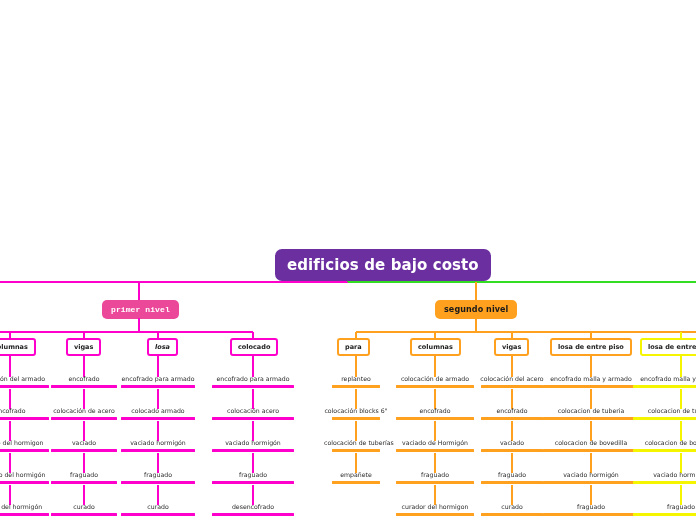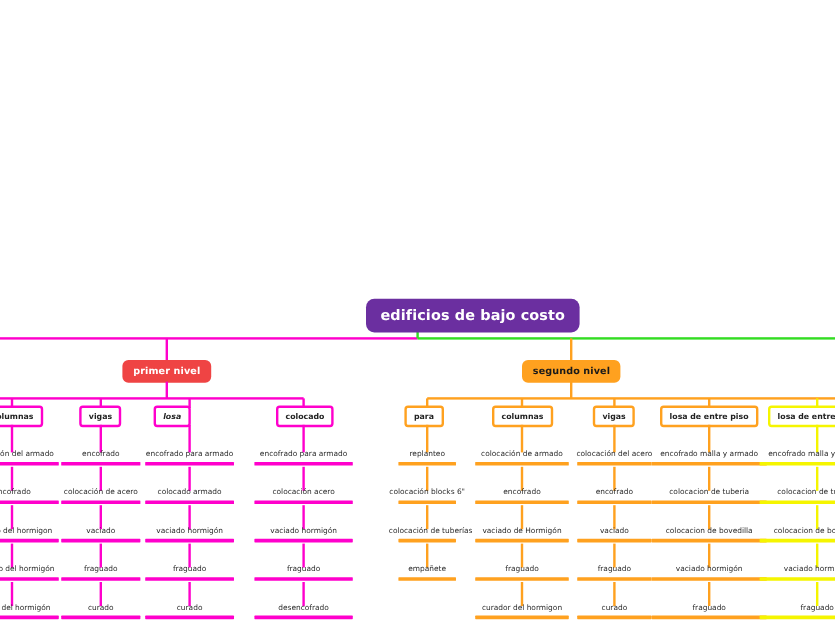--- a/index.html
+++ b/index.html
@@ -25,24 +25,23 @@
     position: absolute;
     box-sizing: border-box;
     white-space: nowrap;
     text-align: center;
   }
   
   .root {
     border-radius: 7px;
     color: #ffffff;
     font-weight: bold;
-    font-size: 12px;
+    font-size: 15px;
     padding: 7px 12px;
     letter-spacing: 0.1px;
-    margin-left: 30px;
   }
   
   .lvl1 {
     border-radius: 5px;
     font-weight: bold;
     font-size: 8px;
     padding: 5px 9px;
     letter-spacing: 0.1px;
   }
   .lvl1.magenta { color: #ffffff; }
@@ -77,21 +76,21 @@
 </style>
 </head>
 <body>
 
 <div id="canvas">
     <div class="conn" style="left: -6px; top: 281px; width: 354px; height: 2px; background: rgb(255, 0, 204);"></div>
     <div class="conn" style="left: 348px; top: 281px; width: 354px; height: 2px; background: rgb(51, 221, 34);"></div>
     <div class="conn" style="left: 347px; top: 272px; width: 2px; height: 10px; background: rgb(51, 221, 34);"></div>
     <div class="node root" style="background: rgb(107, 47, 160); left: 275px; top: 249px;">edificios de bajo costo</div>
     <div class="conn" style="left: 138.2px; top: 282px; width: 1.6px; height: 18px; background: rgb(255, 0, 204);"></div>
-    <div class="node lvl1 magenta" style="background: #ef4444; left: 102px; top: 300px;">primer nivel</div>
+    <div class="node lvl1 magenta" style="background: #ec4899; left: 102px; top: 300px; font-family: Liberation Mono, monospace;">primer nivel</div>
     <div class="conn" style="left: 138.2px; top: 318px; width: 1.6px; height: 14px; background: rgb(255, 0, 204);"></div>
     <div class="conn" style="left: -6px; top: 331.3px; width: 259px; height: 1.4px; background: rgb(255, 0, 204);"></div>
     <div class="conn" style="left: 9.3px; top: 332px; width: 1.4px; height: 8px; background: rgb(255, 0, 204);"></div>
     <div class="node lvl2" style="border-color: rgb(255, 0, 204); left: -15px; top: 338px;">columnas</div>
     <div class="conn" style="left: 9.4px; top: 354px; width: 1.2px; height: 23px; background: rgb(255, 0, 204);"></div>
     <div class="node leaf" style="width: 94px; left: -37px; top: 374px;"><span>colocación del armado</span><span class="bar" style="background: rgb(255, 0, 204); width: 78px; margin-left: auto; margin-right: auto;"></span></div>
     <div class="conn" style="left: 9.4px; top: 389px; width: 1.2px; height: 20px; background: rgb(255, 0, 204);"></div>
     <div class="node leaf" style="width: 94px; left: -37px; top: 406px;"><span>encofrado</span><span class="bar" style="background: rgb(255, 0, 204); width: 78px; margin-left: auto; margin-right: auto;"></span></div>
     <div class="conn" style="left: 9.4px; top: 421px; width: 1.2px; height: 20px; background: rgb(255, 0, 204);"></div>
     <div class="node leaf" style="width: 94px; left: -37px; top: 438px;"><span>vaciado del hormigon</span><span class="bar" style="background: rgb(255, 0, 204); width: 78px; margin-left: auto; margin-right: auto;"></span></div>
@@ -105,21 +104,21 @@
     <div class="node leaf" style="width: 82px; left: 43px; top: 374px;"><span>encofrado</span><span class="bar" style="background: rgb(255, 0, 204); width: 66px; margin-left: auto; margin-right: auto;"></span></div>
     <div class="conn" style="left: 83.4px; top: 389px; width: 1.2px; height: 20px; background: rgb(255, 0, 204);"></div>
     <div class="node leaf" style="width: 82px; left: 43px; top: 406px;"><span>colocación de acero</span><span class="bar" style="background: rgb(255, 0, 204); width: 66px; margin-left: auto; margin-right: auto;"></span></div>
     <div class="conn" style="left: 83.4px; top: 421px; width: 1.2px; height: 20px; background: rgb(255, 0, 204);"></div>
     <div class="node leaf" style="width: 82px; left: 43px; top: 438px;"><span>vaciado</span><span class="bar" style="background: rgb(255, 0, 204); width: 66px; margin-left: auto; margin-right: auto;"></span></div>
     <div class="conn" style="left: 83.4px; top: 453px; width: 1.2px; height: 20px; background: rgb(255, 0, 204);"></div>
     <div class="node leaf" style="width: 82px; left: 43px; top: 470px;"><span>fraguado</span><span class="bar" style="background: rgb(255, 0, 204); width: 66px; margin-left: auto; margin-right: auto;"></span></div>
     <div class="conn" style="left: 83.4px; top: 485px; width: 1.2px; height: 20px; background: rgb(255, 0, 204);"></div>
     <div class="node leaf" style="width: 82px; left: 43px; top: 502px;"><span>curado</span><span class="bar" style="background: rgb(255, 0, 204); width: 66px; margin-left: auto; margin-right: auto;"></span></div>
     <div class="conn" style="left: 157.3px; top: 332px; width: 1.4px; height: 8px; background: rgb(255, 0, 204);"></div>
-    <div class="node lvl2" style="border-color: rgb(255, 0, 204); left: 128px; top: 338px; font-style: italic;">losa</div>
+    <div class="node lvl2" style="border-color: rgb(255, 0, 204); left: 147px; top: 338px; font-style: italic;">losa</div>
     <div class="conn" style="left: 157.4px; top: 354px; width: 1.2px; height: 23px; background: rgb(255, 0, 204);"></div>
     <div class="node leaf" style="width: 90px; left: 113px; top: 374px;"><span>encofrado para armado</span><span class="bar" style="background: rgb(255, 0, 204); width: 74px; margin-left: auto; margin-right: auto;"></span></div>
     <div class="conn" style="left: 157.4px; top: 389px; width: 1.2px; height: 20px; background: rgb(255, 0, 204);"></div>
     <div class="node leaf" style="width: 90px; left: 113px; top: 406px;"><span>colocado armado</span><span class="bar" style="background: rgb(255, 0, 204); width: 74px; margin-left: auto; margin-right: auto;"></span></div>
     <div class="conn" style="left: 157.4px; top: 421px; width: 1.2px; height: 20px; background: rgb(255, 0, 204);"></div>
     <div class="node leaf" style="width: 90px; left: 113px; top: 438px;"><span>vaciado hormigón</span><span class="bar" style="background: rgb(255, 0, 204); width: 74px; margin-left: auto; margin-right: auto;"></span></div>
     <div class="conn" style="left: 157.4px; top: 453px; width: 1.2px; height: 20px; background: rgb(255, 0, 204);"></div>
     <div class="node leaf" style="width: 90px; left: 113px; top: 470px;"><span>fraguado</span><span class="bar" style="background: rgb(255, 0, 204); width: 74px; margin-left: auto; margin-right: auto;"></span></div>
     <div class="conn" style="left: 157.4px; top: 485px; width: 1.2px; height: 20px; background: rgb(255, 0, 204);"></div>
     <div class="node leaf" style="width: 90px; left: 113px; top: 502px;"><span>curado</span><span class="bar" style="background: rgb(255, 0, 204); width: 74px; margin-left: auto; margin-right: auto;"></span></div>

